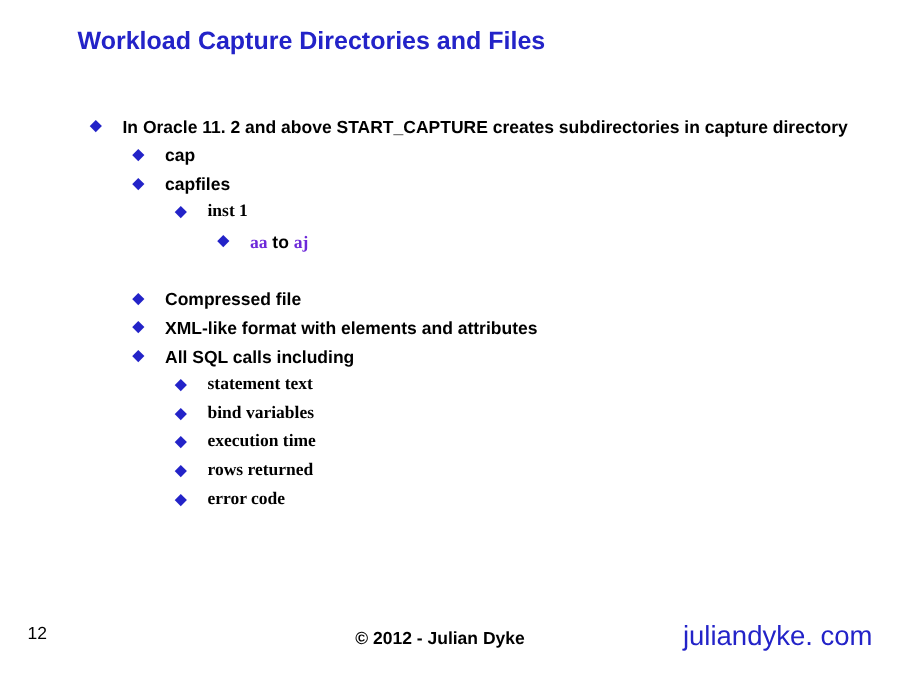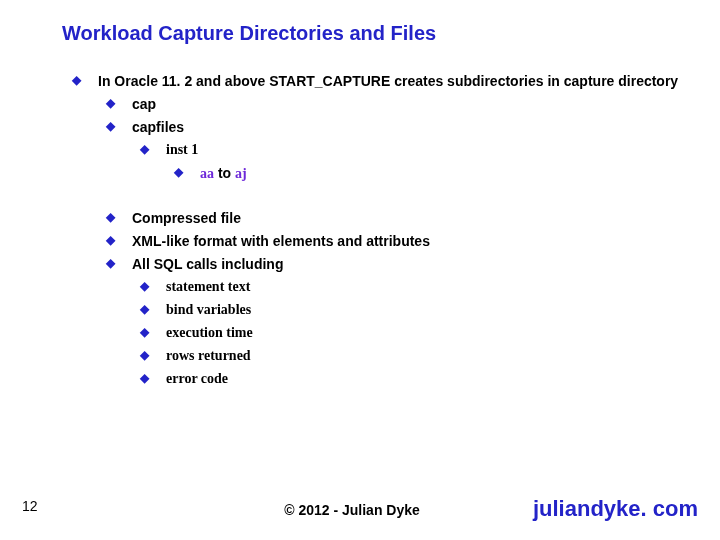--- a/index.html
+++ b/index.html
@@ -20,21 +20,21 @@
   .title {
     color: #2323C8;
     font-size: 20px;
     font-weight: bold;
     position: absolute;
     top: 22px;
     left: 62px;
   }
   .content {
     position: absolute;
-    top: 72px;
+    top: 92px;
     left: 72px;
     right: 40px;
     font-size: 14px;
     font-weight: bold;
     color: #000;
     line-height: 1.35;
   }
   .bullet {
     position: relative;
     padding-left: 26px;
@@ -71,21 +71,21 @@
     font-size: 14px;
     font-weight: bold;
     color: #000;
   }
   .site {
     position: absolute;
     right: 22px;
     bottom: 18px;
     color: #2323C8;
     font-size: 22px;
-    font-weight: bold;
+    font-weight: normal;
   }
 </style>
 </head>
 <body>
 
 <div class="slide">
 
   <div class="title">Workload Capture Directories and Files</div>
 
   <div class="content">

